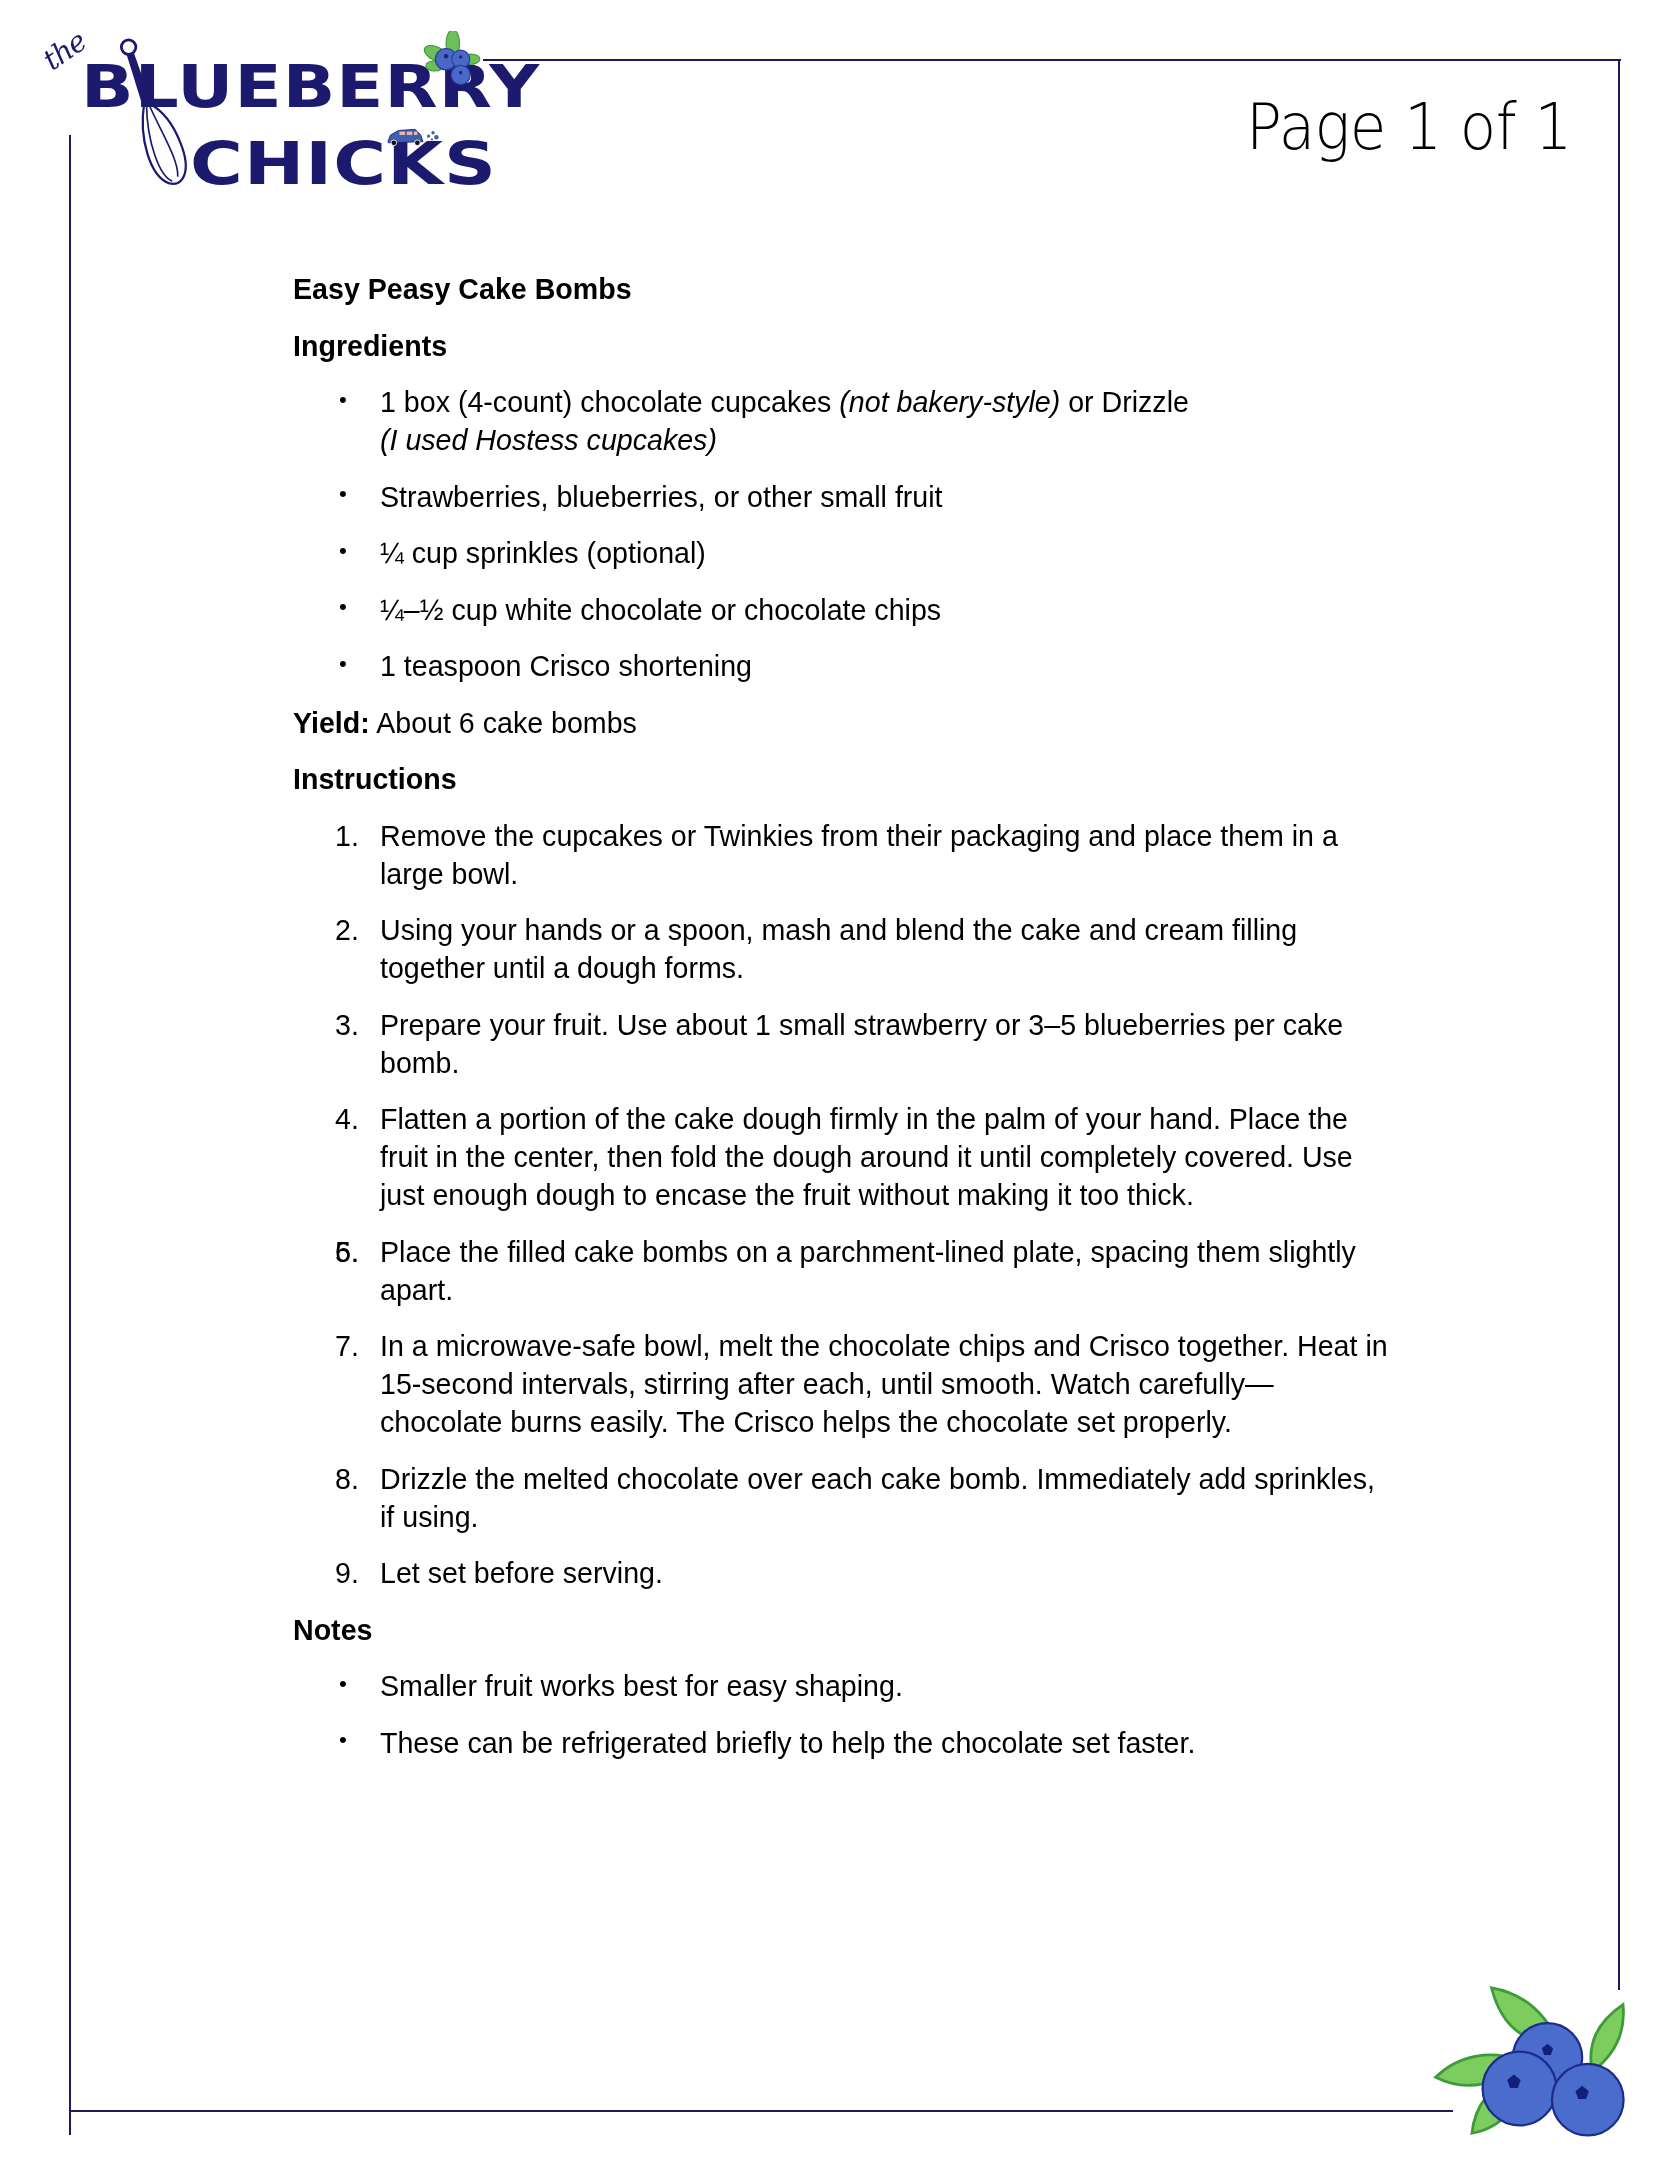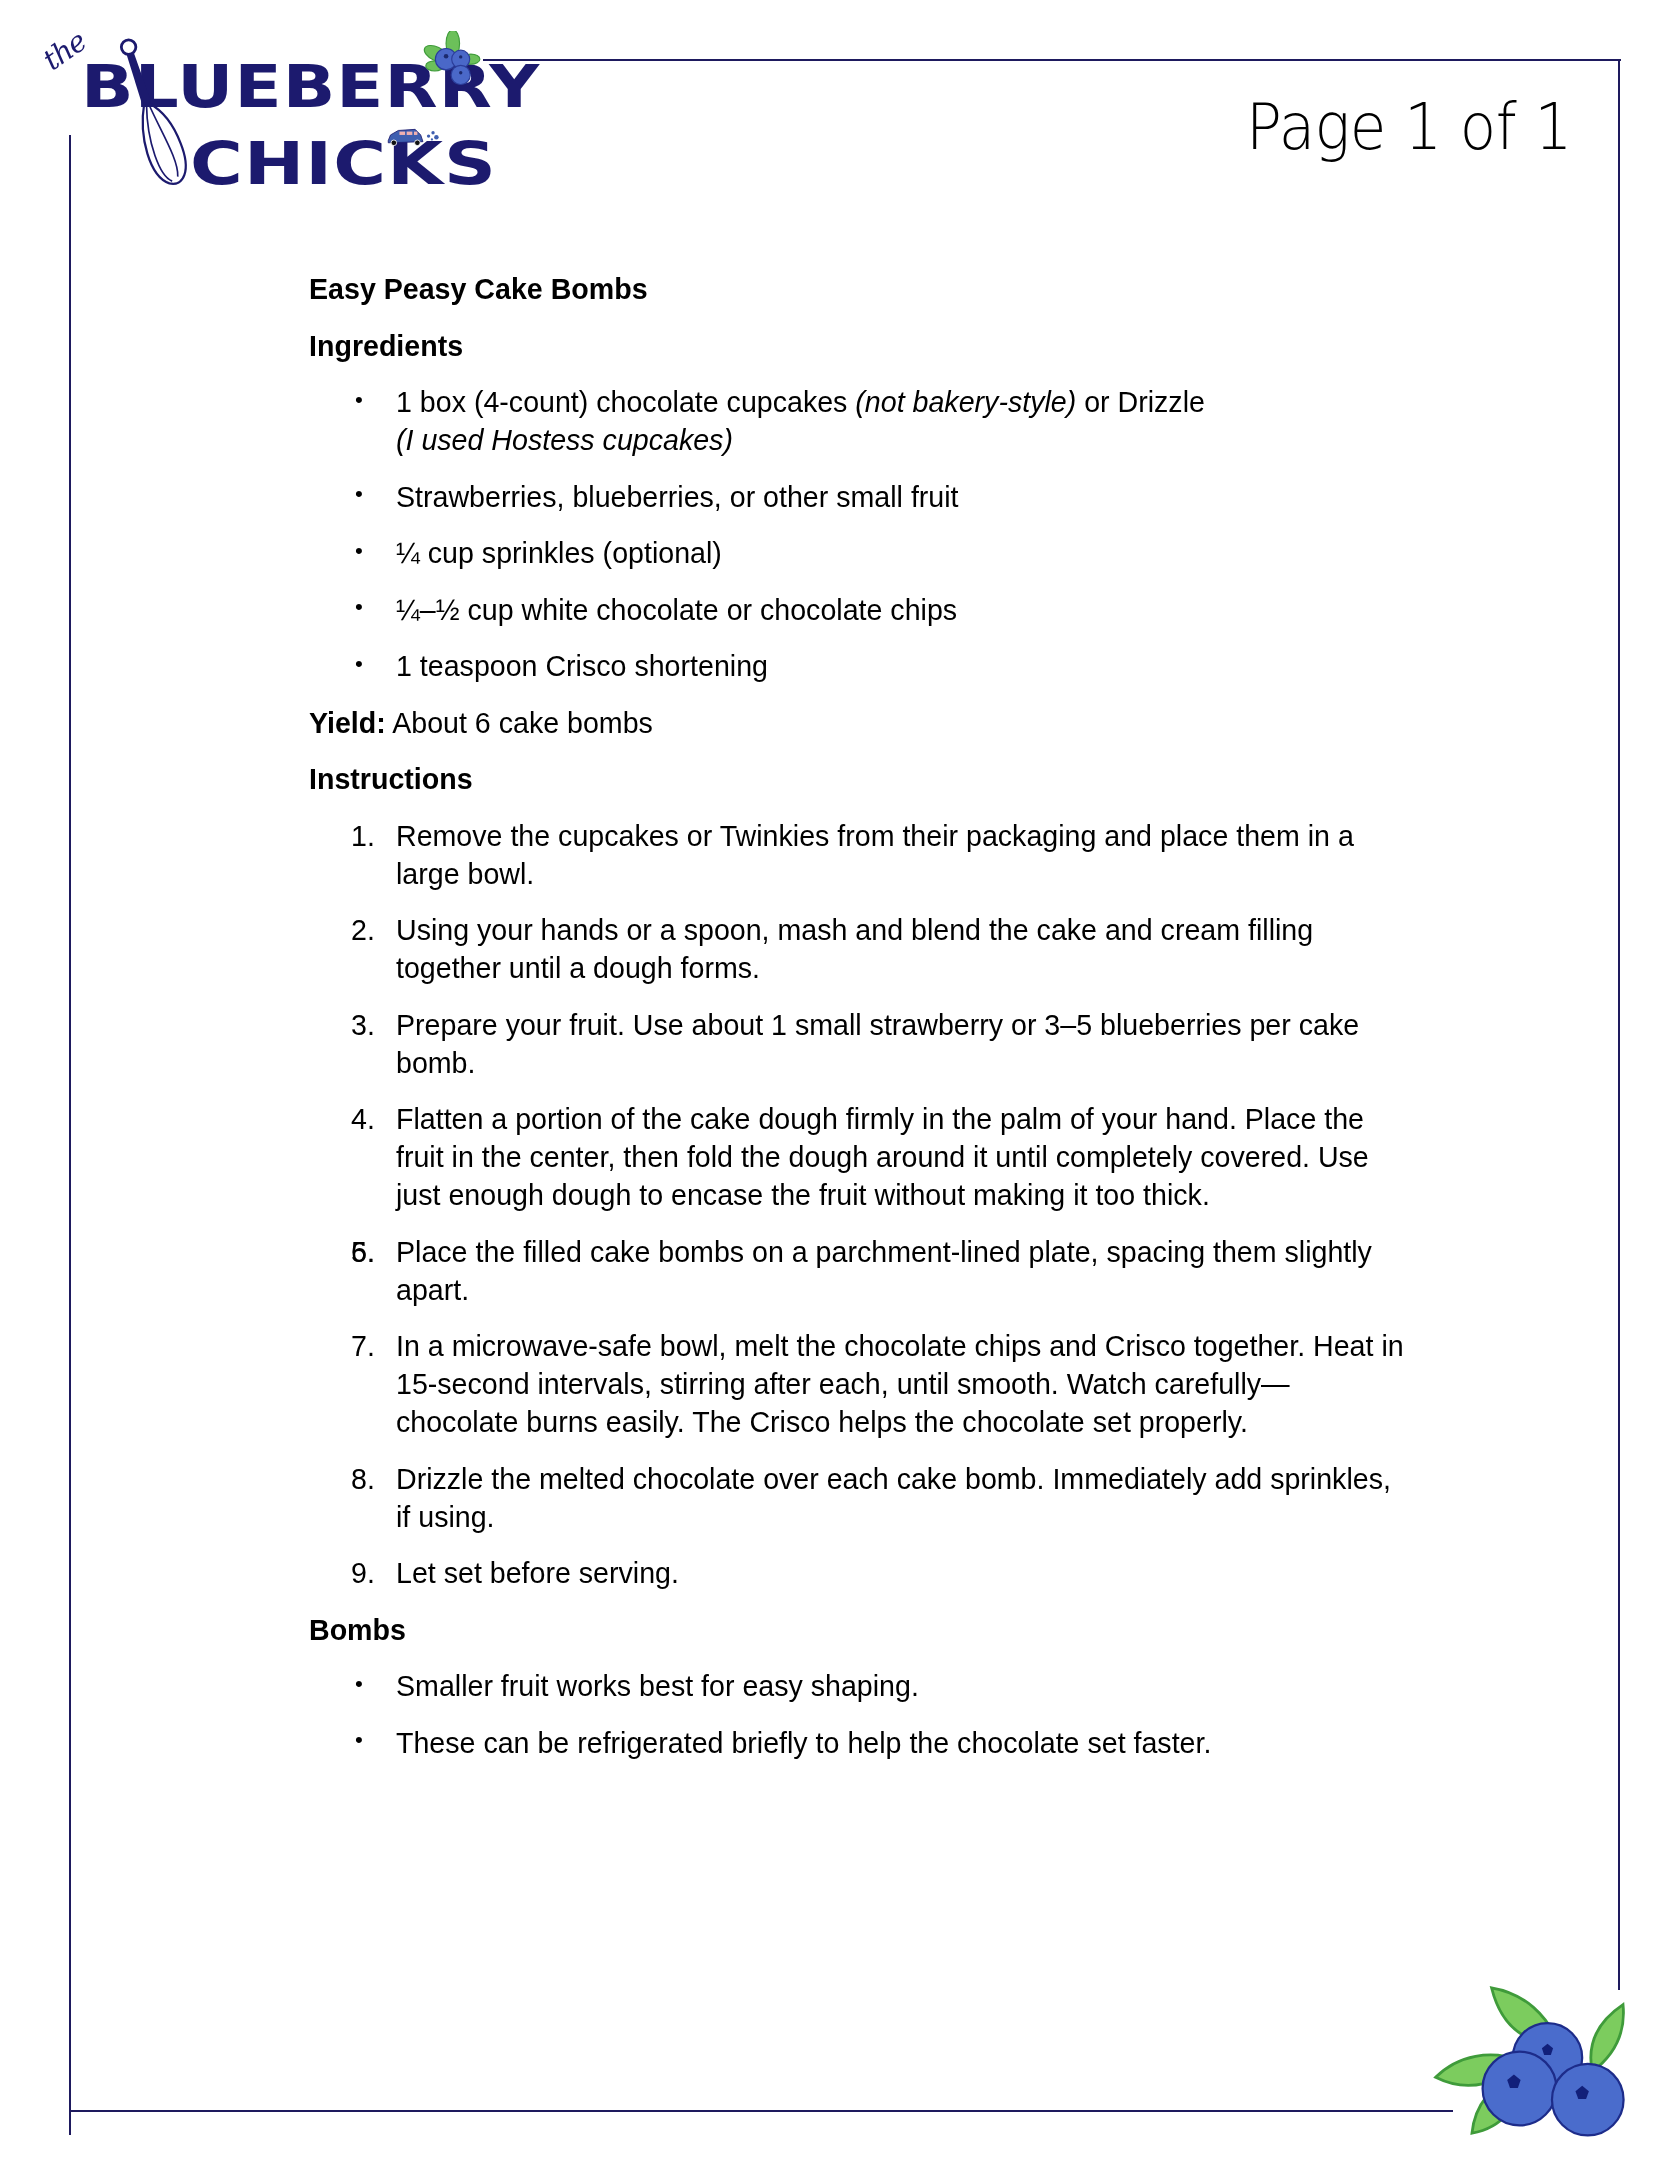--- a/index.html
+++ b/index.html
@@ -17,21 +17,21 @@
   .logo-top { left:31px; top:27px; font-size:69px; transform:scaleY(0.84); transform-origin:left top; }
   .logo-bottom { left:140px; top:103px; font-size:72px; transform:scaleY(0.82); transform-origin:left top; }
   .logo-whisk { position:absolute; left:66px; top:5.6px; }
   .logo-berries { position:absolute; left:369px; top:0px; }
   .logo-car { position:absolute; left:336px; top:95px; }
 
   .page-label { position:absolute; left:1246px; top:95px; font-family:"DejaVu Sans", sans-serif;
                 font-weight:200; font-size:64px; letter-spacing:-0.6px; line-height:1; color:#000;
                 transform:scaleX(0.93); transform-origin:left top; }
 
-  .content { position:absolute; left:309px; top:270px; width:1120px; font-size:28.6px; line-height:38px; }
+  .content { position:absolute; left:293px; top:270px; width:1120px; font-size:28.6px; line-height:38px; }
   .p { margin:0 0 18.5px 0; }
   .h { font-weight:bold; }
   .list { margin:0 0 18.5px 0; padding:0; list-style:none; }
   .list li { position:relative; padding-left:87px; margin-bottom:18.5px; }
   .list li .marker { position:absolute; left:41px; top:0; }
   .list.num li .marker { left:42px; }
   .list li .bullet { position:absolute; left:46px; top:-2.2px; font-size:22.4px; }
   em { }
 
   .corner-berries { position:absolute; left:1430px; top:1982px; }
@@ -123,21 +123,21 @@
     <li><span class="marker">2.</span><span>Using your hands or a spoon, mash and blend the cake and cream filling together until a dough forms.</span></li>
     <li><span class="marker">3.</span><span>Prepare your fruit. Use about 1 small strawberry or 3–5 blueberries per cake bomb.</span></li>
     <li><span class="marker">4.</span><span>Flatten a portion of the cake dough firmly in the palm of your hand. Place the fruit in the center, then fold the dough around it until completely covered. Use just enough dough to encase the fruit without making it too thick.</span></li>
     <li><span class="marker">5.</span></li>
     <li><span class="marker">6.</span><span>Place the filled cake bombs on a parchment-lined plate, spacing them slightly apart.</span></li>
     <li><span class="marker">7.</span><span>In a microwave-safe bowl, melt the chocolate chips and Crisco together. Heat in 15-second intervals, stirring after each, until smooth. Watch carefully—chocolate burns easily. The Crisco helps the chocolate set properly.</span></li>
     <li><span class="marker">8.</span><span>Drizzle the melted chocolate over each cake bomb. Immediately add sprinkles, if using.</span></li>
     <li><span class="marker">9.</span><span>Let set before serving.</span></li>
   </ol>
 
-  <p class="p h">Bombs</p>
+  <p class="p h">Notes</p>
 
   <ul class="list">
     <li>
       <span class="bullet">•</span>
       <span>Smaller fruit works best for easy shaping.</span>
     </li>
     <li>
       <span class="bullet">•</span>
       <span>These can be refrigerated briefly to help the chocolate set faster.</span>
     </li>

